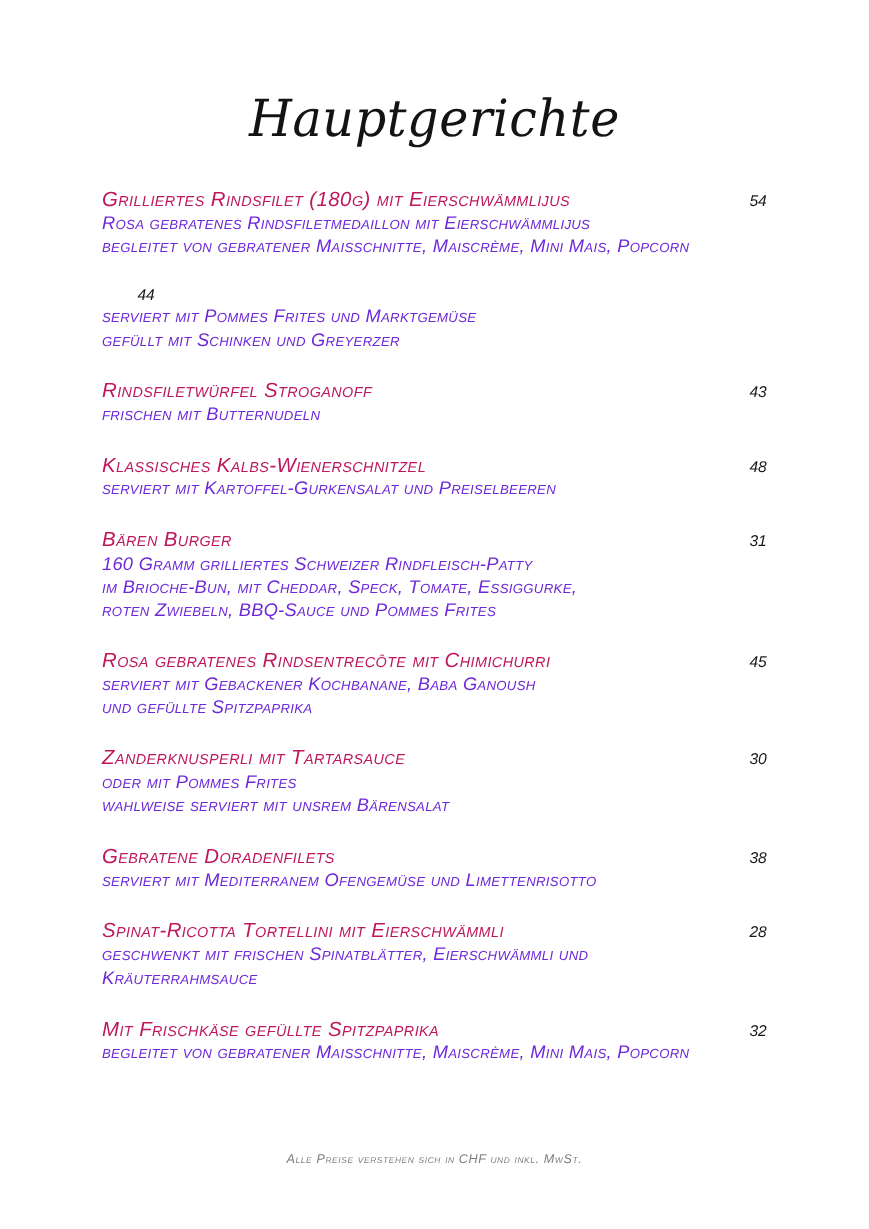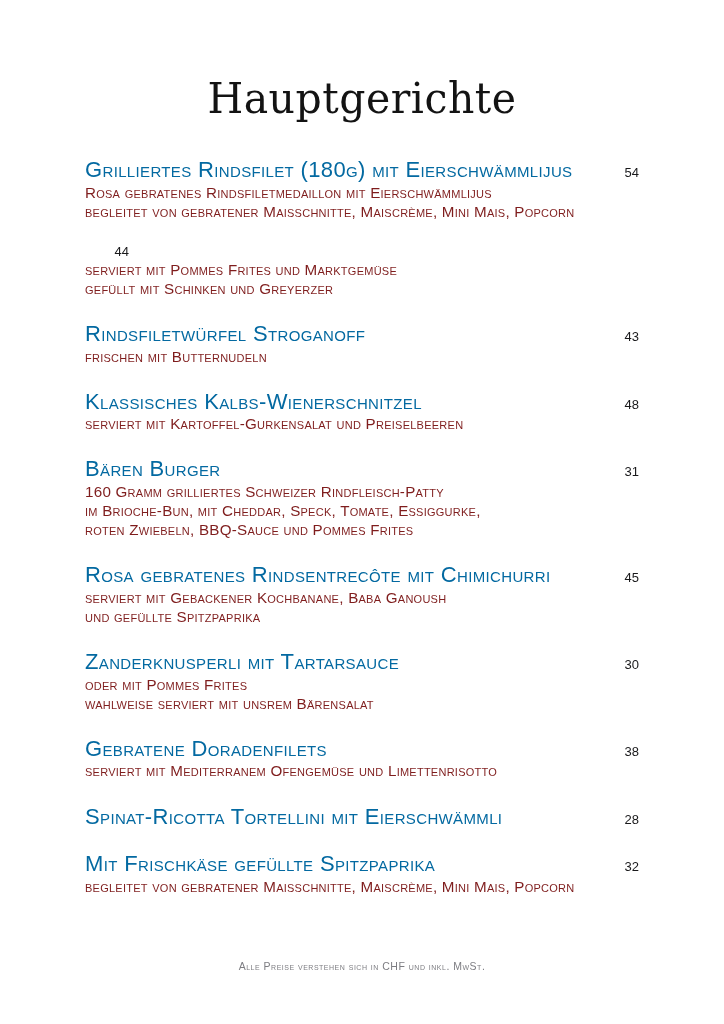--- a/index.html
+++ b/index.html
@@ -12,20 +12,21 @@
     background: #ffffff;
     font-family: "Liberation Sans", sans-serif;
     overflow: hidden;
   }
   .page {
     position: relative;
     width: 724px;
     height: 876px;
     background: #ffffff;
     box-sizing: border-box;
+    font-style: italic;
   }
   .menu-title {
     position: absolute;
     top: 78px;
     left: 0;
     width: 724px;
     text-align: center;
     font-family: "DejaVu Serif", serif;
     font-size: 41px;
     font-weight: 400;
@@ -48,44 +49,44 @@
   }
   .item-headrow {
     display: flex;
     align-items: baseline;
     justify-content: space-between;
     width: 100%;
   }
   .item-name {
     font-family: "Liberation Sans", sans-serif;
     font-variant: small-caps;
-    font-size: 22px;
+    font-size: 17px;
     font-weight: 400;
     letter-spacing: 0.35px;
-    color: #0369a1;
+    color: #be185d;
     line-height: 1.07;
     white-space: nowrap;
   }
   .item-price {
     font-family: "Liberation Sans", sans-serif;
     font-size: 13px;
     font-weight: 400;
     color: #19191b;
     line-height: 1.07;
     min-width: 30px;
     text-align: right;
     padding-left: 14px;
   }
   .item-desc {
     font-family: "Liberation Sans", sans-serif;
     font-variant: small-caps;
     font-size: 15.2px;
     font-weight: 400;
     letter-spacing: 0.25px;
-    color: #7f1d1d;
+    color: #6d28d9;
     line-height: 1.26;
     margin-top: 1px;
   }
   .desc-line {
     display: block;
     white-space: nowrap;
   }
   .footer-note {
     position: absolute;
     top: 960px;
@@ -182,20 +183,24 @@
         </div>
         <div class="item-desc">
           <span class="desc-line">serviert mit Mediterranem Ofengemüse und Limettenrisotto</span>
         </div>
       </div>
       <div class="menu-item">
         <div class="item-headrow">
           <div class="item-name">Spinat-Ricotta Tortellini mit Eierschwämmli</div>
           <div class="item-price">28</div>
         </div>
+        <div class="item-desc">
+          <span class="desc-line">geschwenkt mit frischen Spinatblätter, Eierschwämmli und</span>
+          <span class="desc-line">Kräuterrahmsauce</span>
+        </div>
       </div>
       <div class="menu-item">
         <div class="item-headrow">
           <div class="item-name">Mit Frischkäse gefüllte Spitzpaprika</div>
           <div class="item-price">32</div>
         </div>
         <div class="item-desc">
           <span class="desc-line">begleitet von gebratener Maisschnitte, Maiscrème, Mini Mais, Popcorn</span>
         </div>
       </div>

